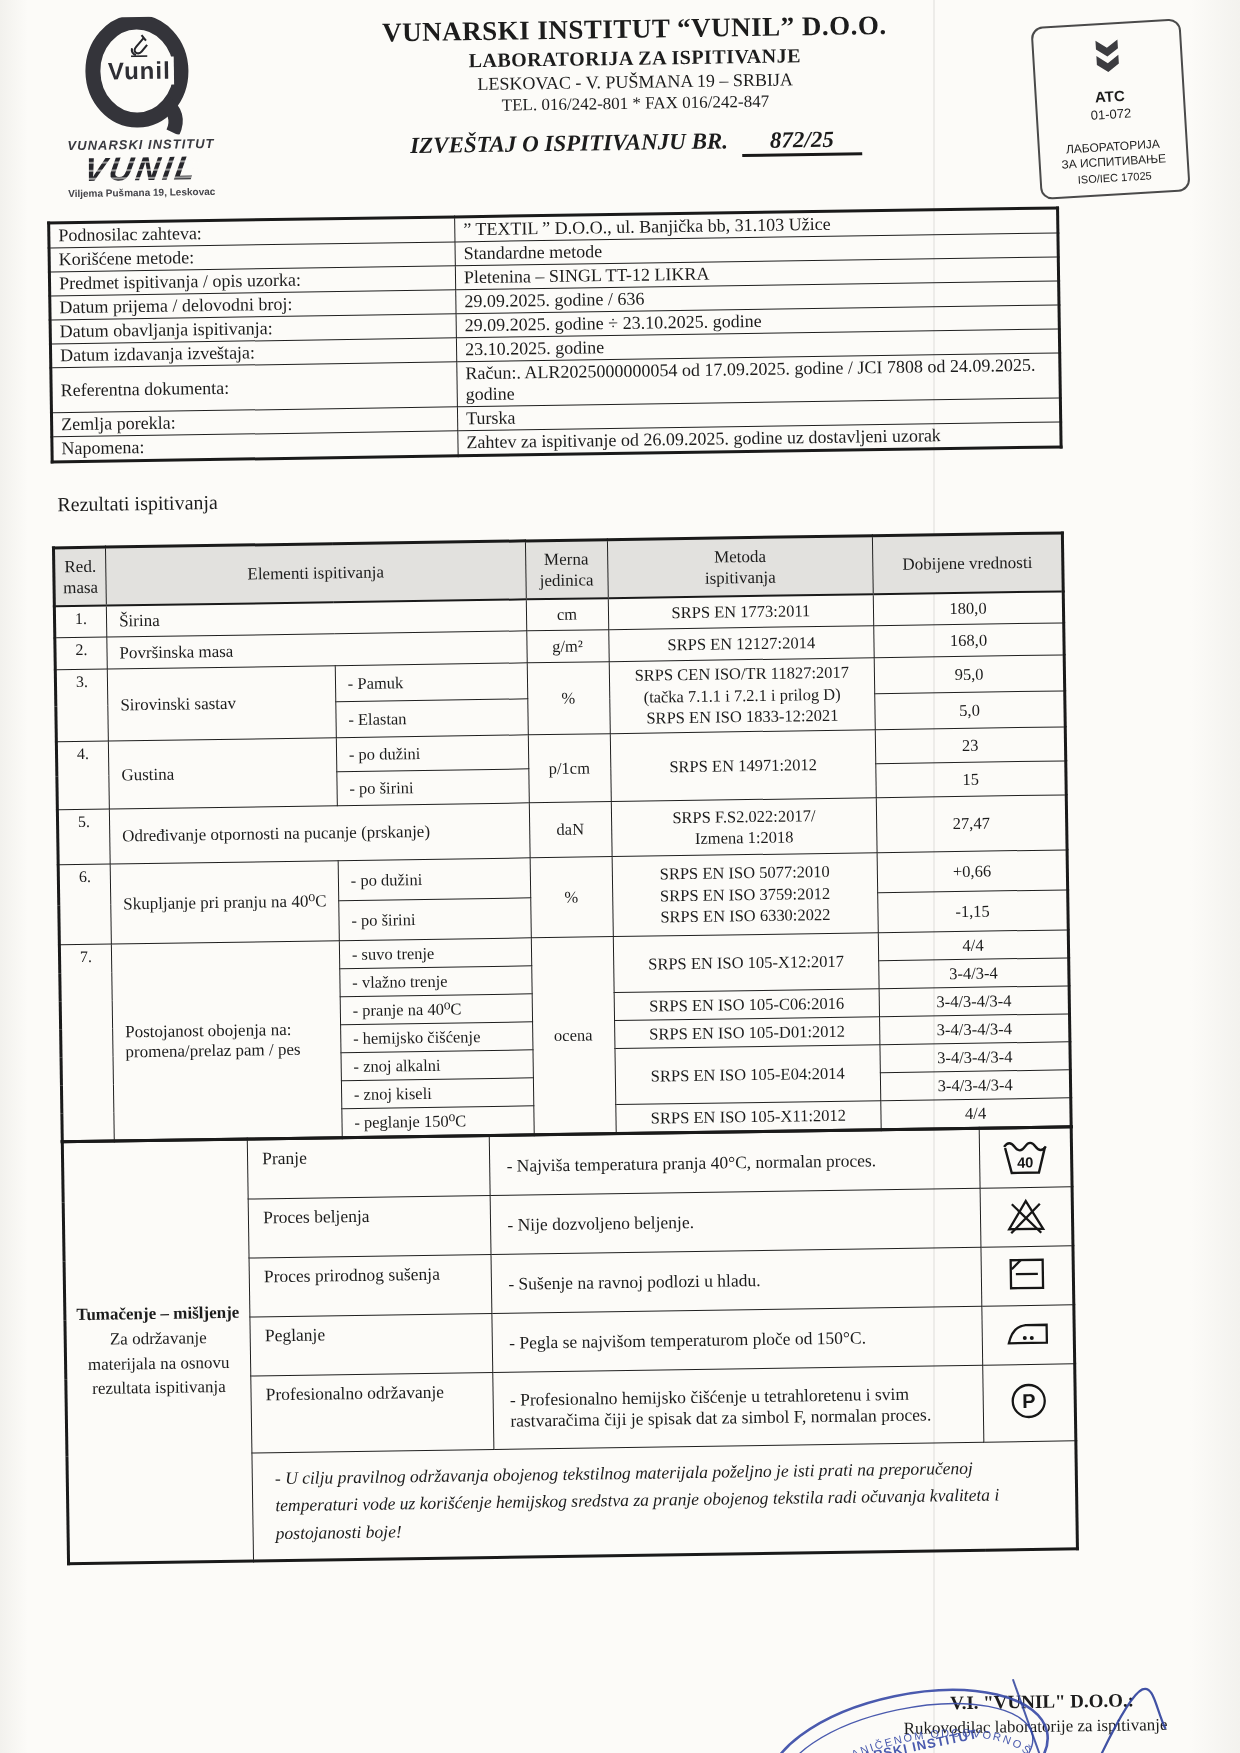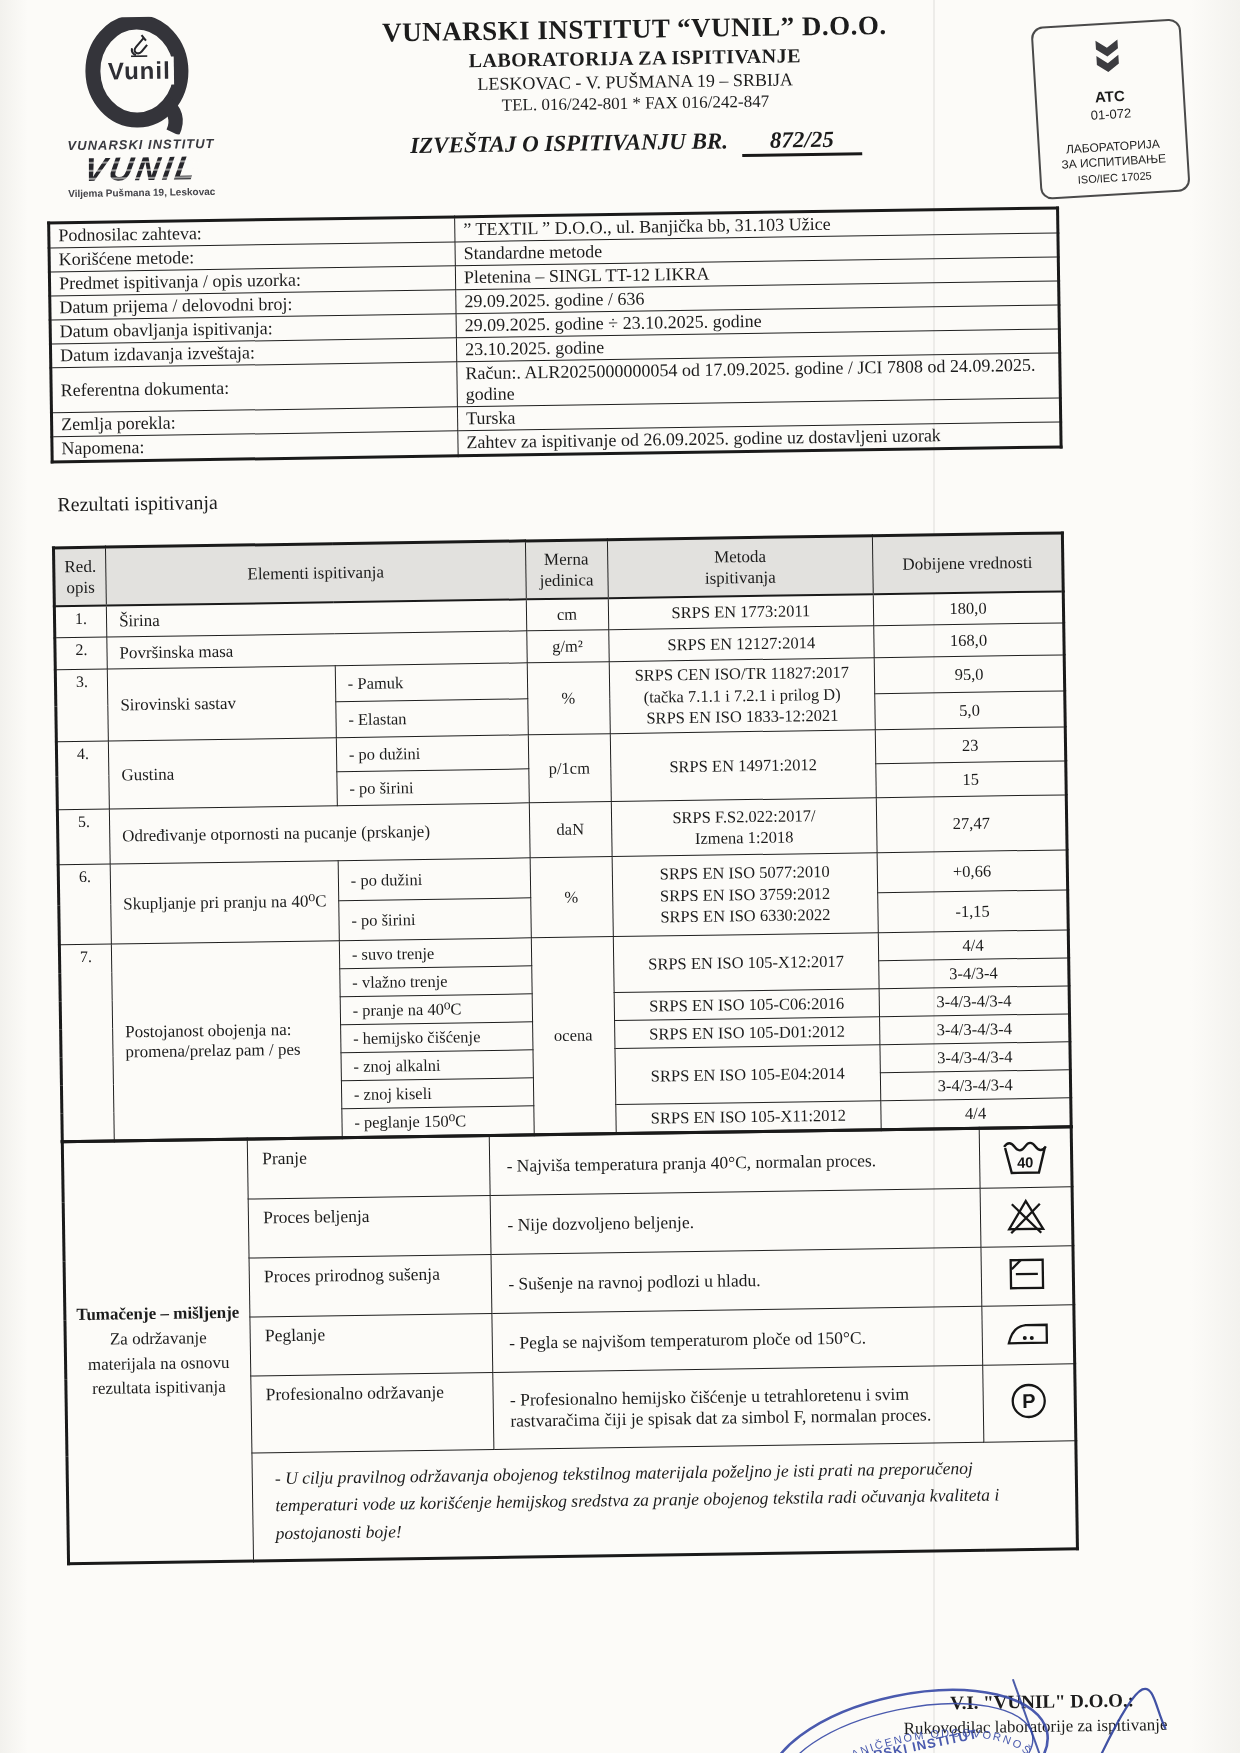--- a/index.html
+++ b/index.html
@@ -182,21 +182,21 @@
           <col style="width:228px">
           <col style="width:192px">
           <col style="width:82px">
           <col style="width:266px">
           <col style="width:190px">
         </colgroup>
       <thead>
         <tr>
           <th>
               <span class="rh1">Red.</span>
-              <span class="rh1">opis</span>
+              <span class="rh1">masa</span>
             </th>
           <th colspan="2">Elementi ispitivanja</th>
           <th>
               <span class="rh1">Merna</span>
               <span class="rh1">jedinica</span>
             </th>
           <th>
               <span class="rh1">Metoda</span>
               <span class="rh1">ispitivanja</span>
             </th>

